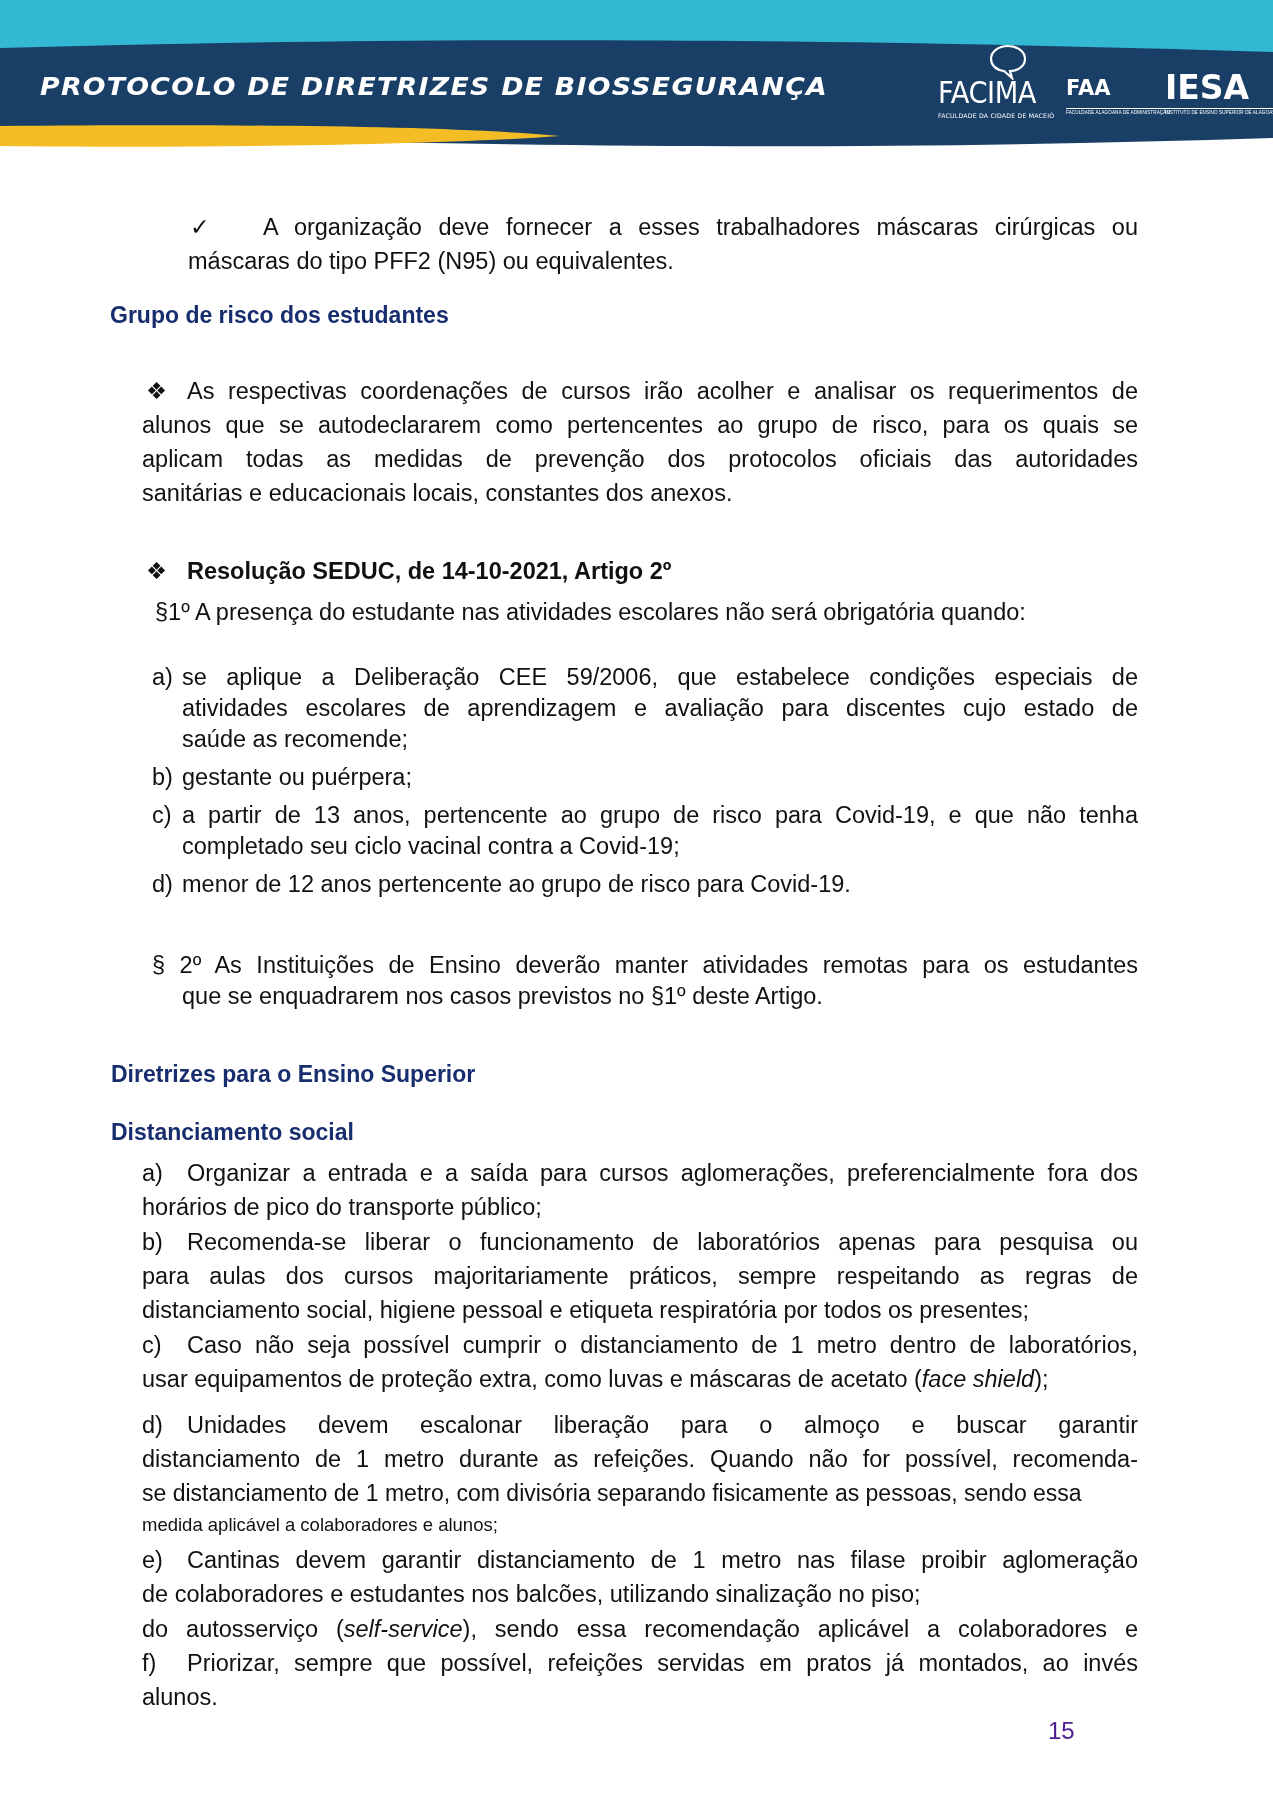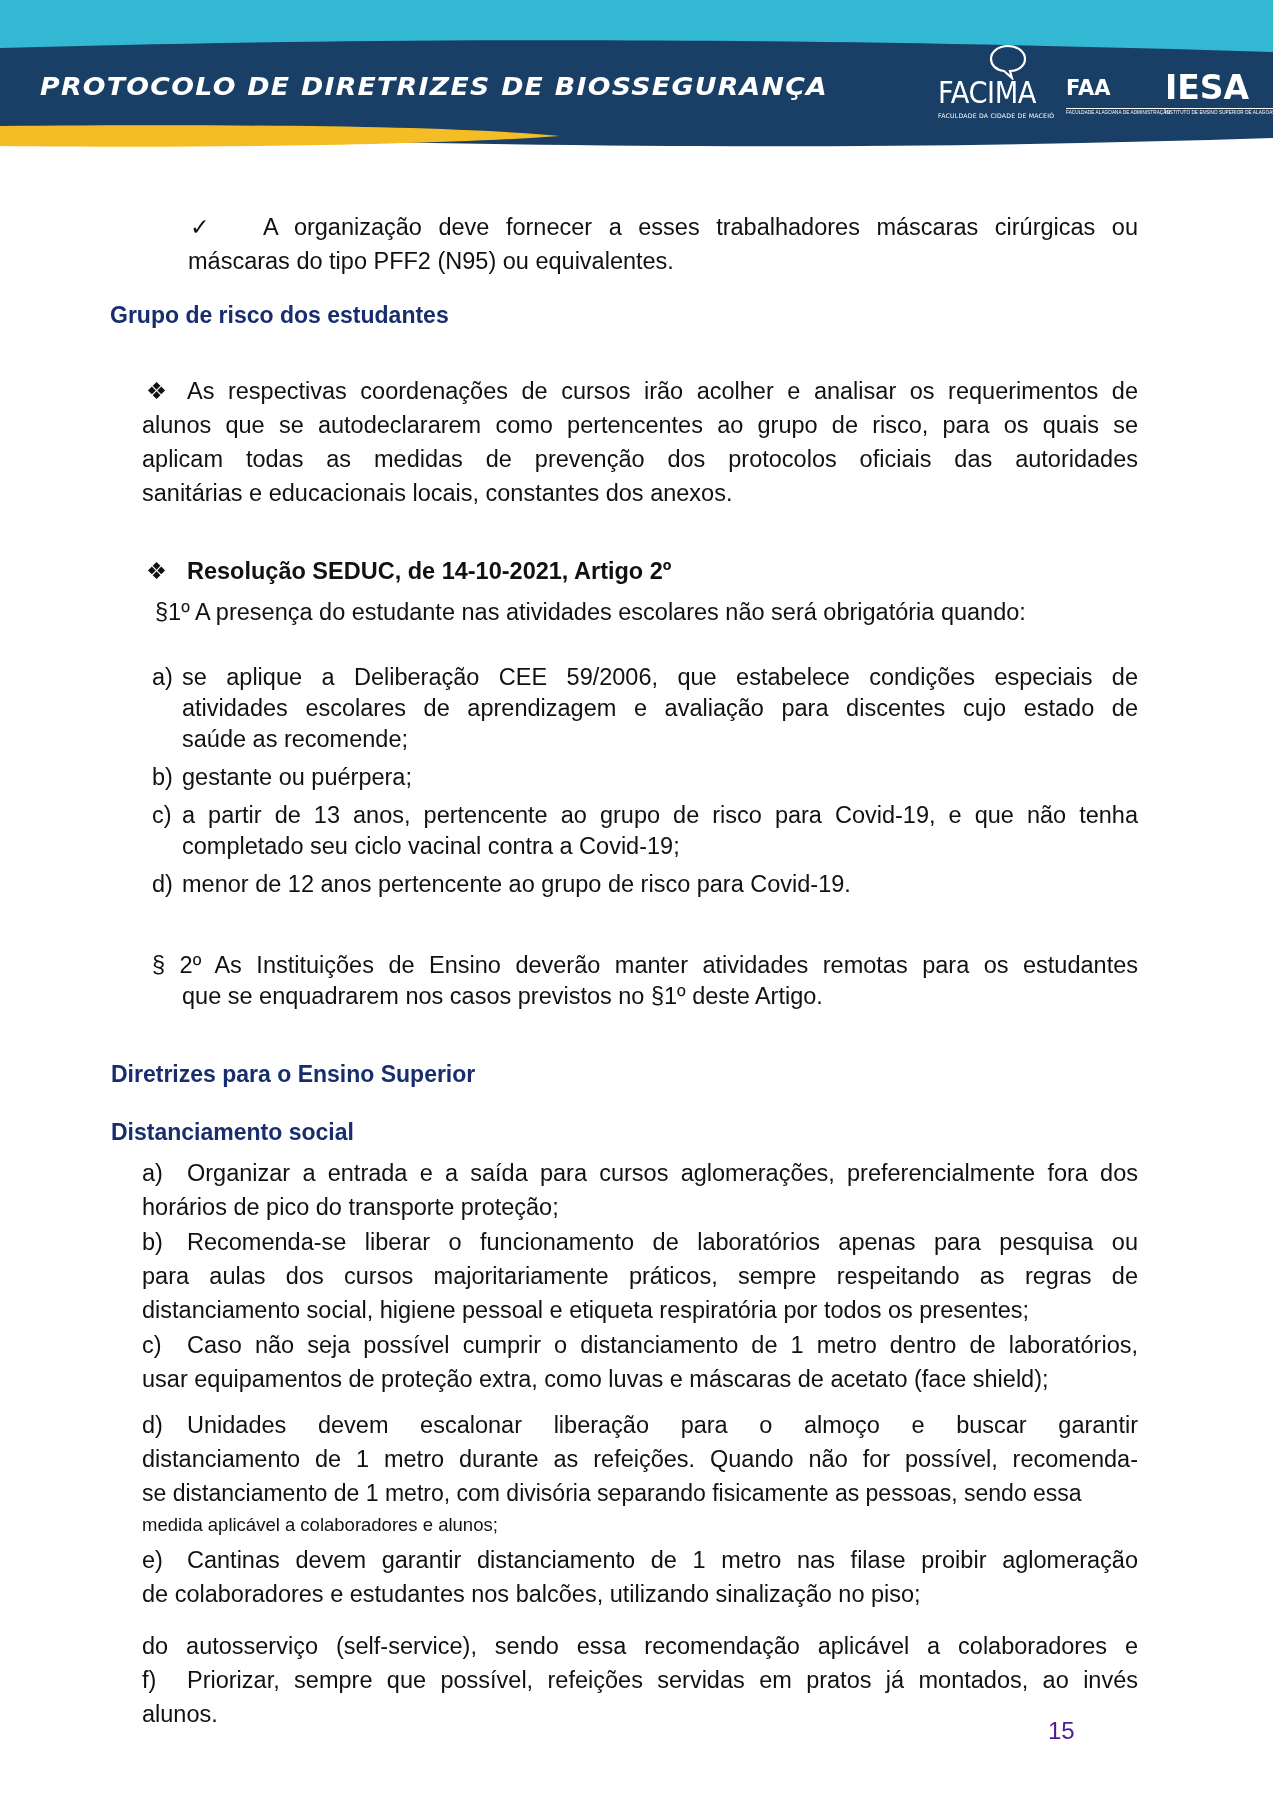--- a/index.html
+++ b/index.html
@@ -25,21 +25,21 @@
   .logo-iesa { position: absolute; left: 1165px; top: 72px; color: #fff; }
   .logo-iesa .name { font-family: "DejaVu Sans", sans-serif; font-weight: bold; font-size: 33px; line-height: 32px; }
   .logo-iesa .sub { font-size: 4.6px; white-space: nowrap; margin-top: 4px; border-top: 1px solid #fff; padding-top: 1px; letter-spacing: 0.1px; }
 
   
   .txt { position: absolute; font-size: 23.5px; line-height: 34px; color: #111; text-align: justify; }
   .heading { position: absolute; font-size: 23px; font-weight: bold; color: #172d6e; white-space: nowrap; }
   .line { display: block; white-space: nowrap; }
   .jline { display: block; text-align: justify; text-align-last: justify; white-space: normal; }
   .bold { font-weight: bold; }
-  .it { }
+  .it { font-style: italic; }
   .page-num { position: absolute; left: 1048px; top: 1717px; font-size: 24px; color: #4c1d95; }
 </style>
 </head>
 <body>
 
 <div class="banner">
   <svg width="1273" height="150" viewBox="0 0 1273 150">
     <rect x="0" y="0" width="1273" height="60" fill="#33b8d4"></rect>
     <path d="M0,48 C300,40 700,34 1273,52 L1273,138 C900,150 500,150 0,130 Z" fill="#1a3f66"></path>
     <path d="M0,126 C250,124 450,126 560,136 C420,146 180,148 0,146 Z" fill="#f5bd25"></path>
@@ -110,38 +110,38 @@
   <span class="line" style="padding-left:30px;">que se enquadrarem nos casos previstos no §1º deste Artigo.</span>
 </div>
 
 <div class="heading" style="left:111px; top:1061px;">Diretrizes para o Ensino Superior</div>
 
 <div class="heading" style="left:111px; top:1119px;">Distanciamento social</div>
 
 <div class="txt" style="left:142px; top:1156px; width:996px; line-height:34px;">
   <div style="margin-bottom:1px;">
     <span class="jline"><span style="display:inline-block; width:45px;">a)</span><span>Organizar a entrada e a saída para cursos aglomerações, preferencialmente fora dos</span></span>
-    <span class="line">horários de pico do transporte proteção;</span>
+    <span class="line">horários de pico do transporte público;</span>
   </div>
   <div style="margin-bottom:1px;">
     <span class="jline"><span style="display:inline-block; width:45px;">b)</span><span>Recomenda-se liberar o funcionamento de laboratórios apenas para pesquisa ou</span></span>
     <span class="jline">para aulas dos cursos majoritariamente práticos, sempre respeitando as regras de</span>
     <span class="line">distanciamento social, higiene pessoal e etiqueta respiratória por todos os presentes;</span>
   </div>
   <div style="margin-bottom:1px;">
     <span class="jline"><span style="display:inline-block; width:45px;">c)</span><span>Caso não seja possível cumprir o distanciamento de 1 metro dentro de laboratórios,</span></span>
     <span class="line"><span>usar equipamentos de proteção extra, como luvas e máscaras de acetato (</span><span class="it">face shield</span><span>);</span></span>
   </div>
   <div style="margin-bottom:1px;margin-top:12px;">
     <span class="jline"><span style="display:inline-block; width:45px;">d)</span><span>Unidades devem escalonar liberação para o almoço e buscar garantir</span></span>
     <span class="jline">distanciamento de 1 metro durante as refeições. Quando não for possível, recomenda-</span>
     <span class="line" style="font-size:23px;">se distanciamento de 1 metro, com divisória separando fisicamente as pessoas, sendo essa</span>
     <span class="line" style="font-size:18.5px; line-height:30px;">medida aplicável a colaboradores e alunos;</span>
   </div>
-  <div style="margin-bottom:18px; margin-top:3px;">
+  <div style="margin-bottom:1px; margin-top:3px;">
     <span class="jline"><span style="display:inline-block; width:45px;">e)</span><span>Cantinas devem garantir distanciamento de 1 metro nas filase proibir aglomeração</span></span>
     <span class="line">de colaboradores e estudantes nos balcões, utilizando sinalização no piso;</span>
   </div>
   <div>
     <span class="jline"><span>do autosserviço (</span><span class="it">self-service</span><span>), sendo essa recomendação aplicável a colaboradores e</span></span>
     <span class="jline"><span style="display:inline-block; width:45px;">f)</span><span>Priorizar, sempre que possível, refeições servidas em pratos já montados, ao invés</span></span>
     <span class="line">alunos.</span>
   </div>
 </div>
 

